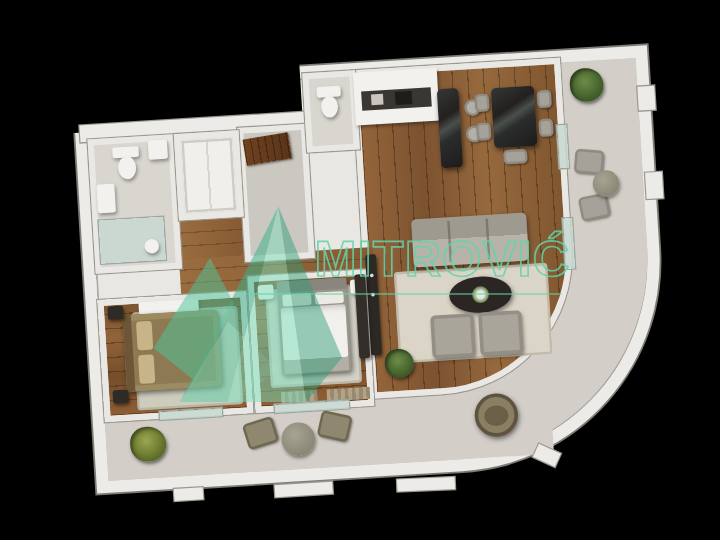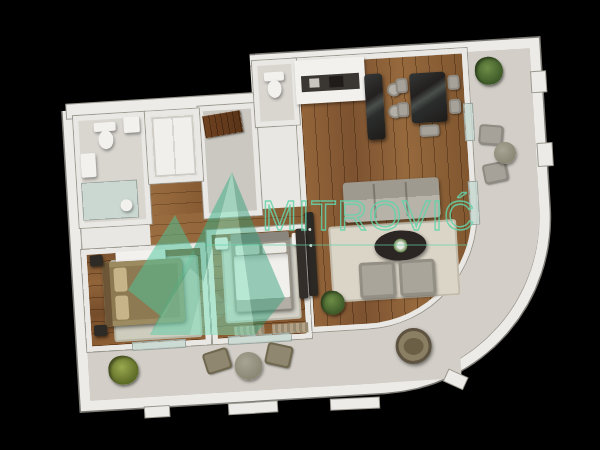--- a/index.html
+++ b/index.html
@@ -32,21 +32,21 @@
   .gray-f{background:#a9a59b;box-shadow:1px 2px 3px rgba(0,0,0,.35);border-radius:4px;}
   .chair{background:#a6a29a;border:2px solid #8f8b82;border-radius:4px;box-shadow:1px 1px 2px rgba(0,0,0,.4);}
   .stool{background:#b4b0a7;border:2px solid #8f8b82;border-radius:50%;box-shadow:1px 1px 2px rgba(0,0,0,.4);}
   .round-table{border-radius:50%;background:radial-gradient(circle at 40% 35%,#a8a493,#7f7b69);
           box-shadow:1px 2px 3px rgba(0,0,0,.4);}
   .plant{border-radius:46% 54% 50% 50%;background:radial-gradient(circle at 45% 40%,#6d8c46,#3d5a28 70%);
           box-shadow:inset 2px 2px 3px rgba(0,0,0,.4),1px 2px 3px rgba(0,0,0,.5);}
   .rug{border-radius:3px;box-shadow:inset 0 0 0 2px rgba(120,110,90,.25);}
   .glass{background:rgba(200,216,210,.85);box-shadow:0 0 0 1px #9aa59f;}
   
-  #watermark{position:absolute;left:0;top:0;width:544px;height:450px;pointer-events:none;}
+  #watermark{position:absolute;left:0;top:0;width:544px;height:450px;pointer-events:none;font-weight:bold;}
 </style>
 </head>
 <body>
 
 <div id="stage">
   <div id="plan">
 
     <div class="abs outline" style="left:0;top:0;width:480px;height:345px;"></div>
     <div class="abs cut" style="left:-4px;top:-4px;width:194px;height:48px;"></div>
     <div class="abs wall" style="left:4px;top:38px;width:188px;height:14px;"></div>

